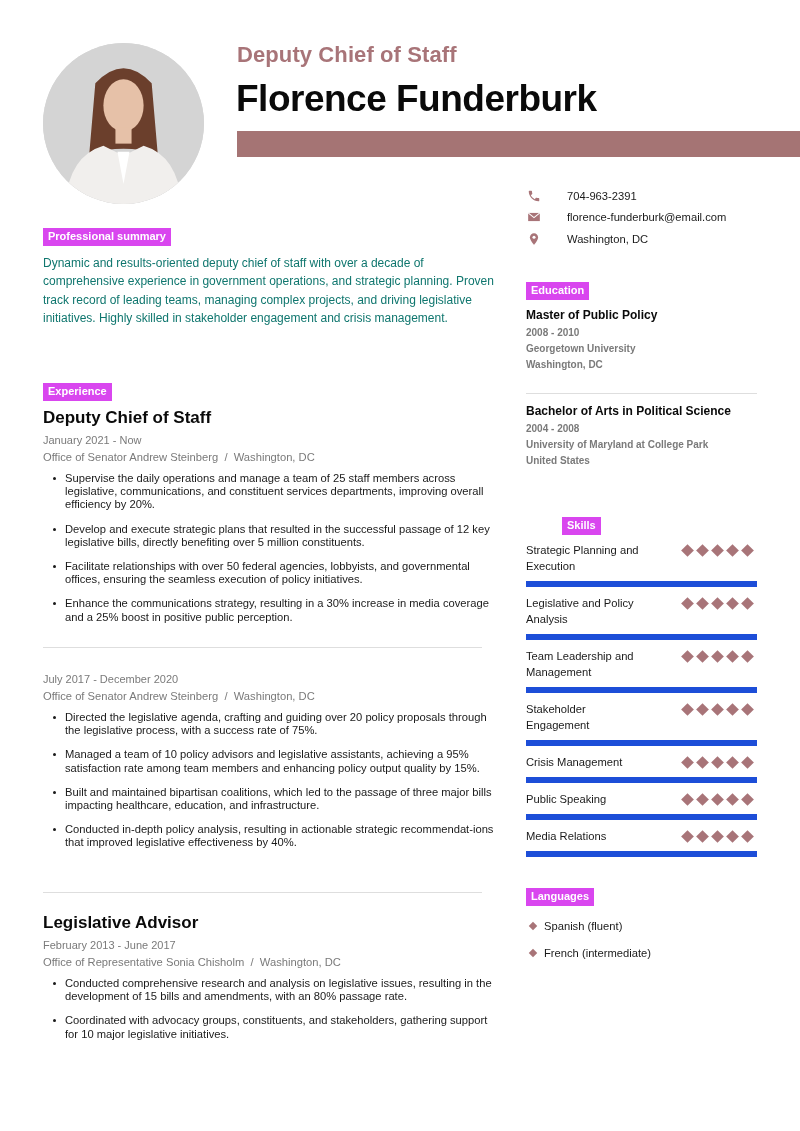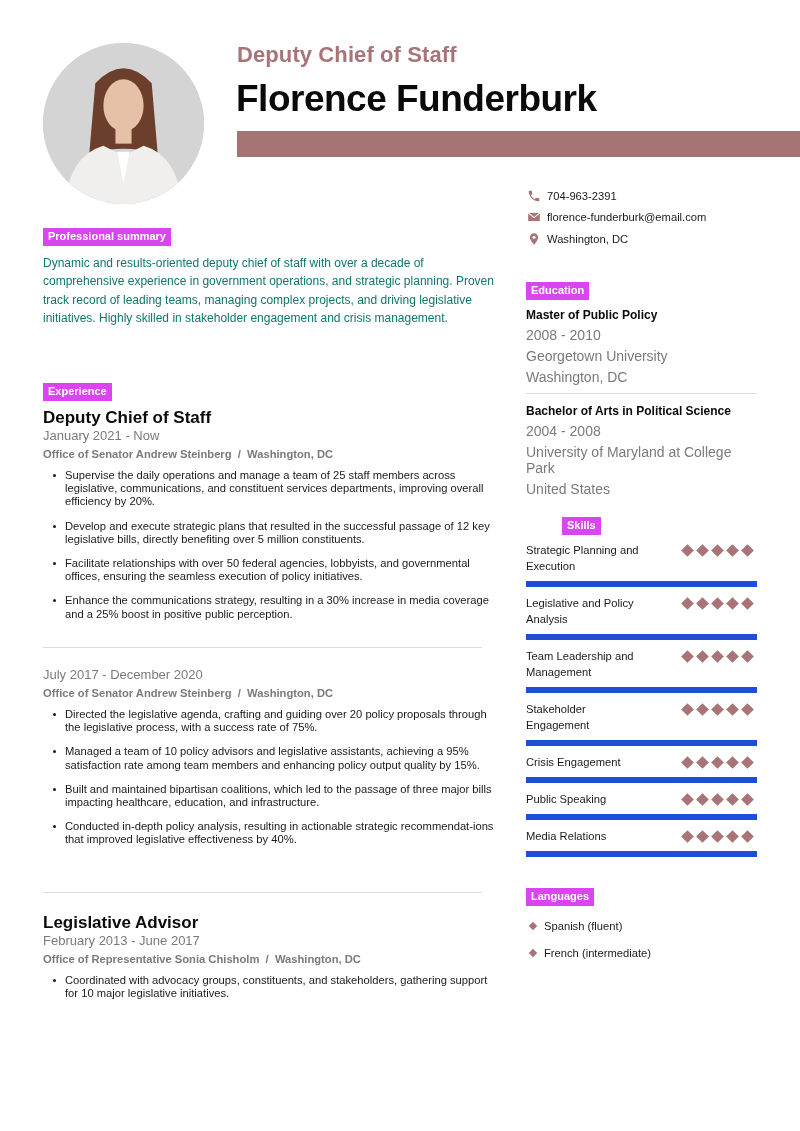--- a/index.html
+++ b/index.html
@@ -31,43 +31,43 @@
   }
 
   
   .left { position: absolute; left: 43px; top: 226px; width: 452px; }
   .summary-text {
     margin-top: 8px; font-size: 12px; line-height: 18.3px; color: #0f766e;
   }
   .exp-tag-wrap { position: absolute; left: 43px; top: 381px; }
   .job { position: absolute; left: 43px; width: 452px; }
   .job-title { font-size: 17px; font-weight: bold; color: #0a0a0a; }
-  .job-dates { font-size: 13px; color: #7a7a7a; }
-  .job-org { font-size: 11.2px; color: #7a7a7a; margin-top: 5px; font-weight: bold; }
+  .job-dates { font-size: 11px; color: #7a7a7a; margin-top: 6px; }
+  .job-org { font-size: 11.2px; color: #7a7a7a; margin-top: 5px; }
   .job-bullets { list-style: none; margin-top: 9px; padding-left: 10px; }
   .job-bullets li {
     position: relative; padding-left: 12px; font-size: 11.2px; line-height: 13.2px;
     color: #1a1a1a; margin-bottom: 11px;
   }
   .job-bullets li::before {
     content: ""; position: absolute; left: 0; top: 5px; width: 3px; height: 3px;
     border-radius: 50%; background: #1a1a1a;
   }
   .divider-left { position: absolute; left: 43px; width: 439px; height: 1px; background: #dedede; }
 
   
   .contact { position: absolute; left: 526px; top: 185px; width: 260px; }
-  .contact-row { display: flex; align-items: center; height: 21.5px; font-size: 11.2px; color: #1a1a1a; }
+  .contact-row { display: flex; align-items: center; height: 21.5px; font-size: 11.2px; color: #1a1a1a; gap: 20px; }
   .contact-icon { width: 16px; height: 16px; margin-right: 5px; display: inline-flex; align-items: center; justify-content: center; }
   .contact-icon svg { width: 14px; height: 14px; }
 
   .edu-tag-wrap { position: absolute; left: 526px; top: 280px; }
   .edu { position: absolute; left: 526px; width: 231px; }
   .edu-degree { font-size: 12px; font-weight: bold; color: #0a0a0a; }
-  .edu-line { font-size: 14px; color: #7a7a7a; margin-top: 5px; }
+  .edu-line { font-size: 10px; color: #7a7a7a; margin-top: 5px; font-weight: bold; }
   .divider-right { position: absolute; left: 526px; width: 231px; height: 1px; background: #dedede; }
 
   .skills-tag-wrap { position: absolute; left: 526px; top: 515px; padding-left: 36px; }
   .skills { position: absolute; left: 526px; top: 534px; width: 231px; }
   .skill-row {
     display: flex; justify-content: space-between; align-items: flex-start;
     border-bottom: 6px solid #1d4ed8; padding: 8px 0 7px 0;
   }
   .skill-name { font-size: 11.2px; line-height: 16px; color: #1a1a1a; width: 140px; }
   .skill-dots { display: flex; gap: 4px; padding-top: 4px; padding-right: 4px; }
@@ -157,20 +157,21 @@
     <li>Conducted in-depth policy analysis, resulting in actionable strategic recommendat-ions that improved legislative effectiveness by 40%.</li>
   </ul>
 </div>
 <div class="divider-left" style="top:892px;"></div>
 
 <div class="job" style="top:913px;">
   <div class="job-title">Legislative Advisor</div>
   <div class="job-dates">February 2013 - June 2017</div>
   <div class="job-org" style="white-space:pre;">Office of Representative Sonia Chisholm  /  Washington, DC</div>
   <ul class="job-bullets">
+    <li>Conducted comprehensive research and analysis on legislative issues, resulting in the development of 15 bills and amendments, with an 80% passage rate.</li>
     <li>Coordinated with advocacy groups, constituents, and stakeholders, gathering support for 10 major legislative initiatives.</li>
   </ul>
 </div>
 
 <div class="edu-tag-wrap">
   <span class="tag">Education</span>
 </div>
 <div class="edu" style="top:308px;">
   <div class="edu-degree">Master of Public Policy</div>
   <div class="edu-line">2008 - 2010</div>
@@ -223,21 +224,21 @@
     <div class="skill-name" style="width:90px;">Stakeholder Engagement</div>
     <div class="skill-dots">
       <span class="diamond"></span>
         <span class="diamond"></span>
         <span class="diamond"></span>
         <span class="diamond"></span>
         <span class="diamond"></span>
     </div>
   </div>
   <div class="skill-row">
-    <div class="skill-name">Crisis Engagement</div>
+    <div class="skill-name">Crisis Management</div>
     <div class="skill-dots">
       <span class="diamond"></span>
         <span class="diamond"></span>
         <span class="diamond"></span>
         <span class="diamond"></span>
         <span class="diamond"></span>
     </div>
   </div>
   <div class="skill-row">
     <div class="skill-name">Public Speaking</div>

